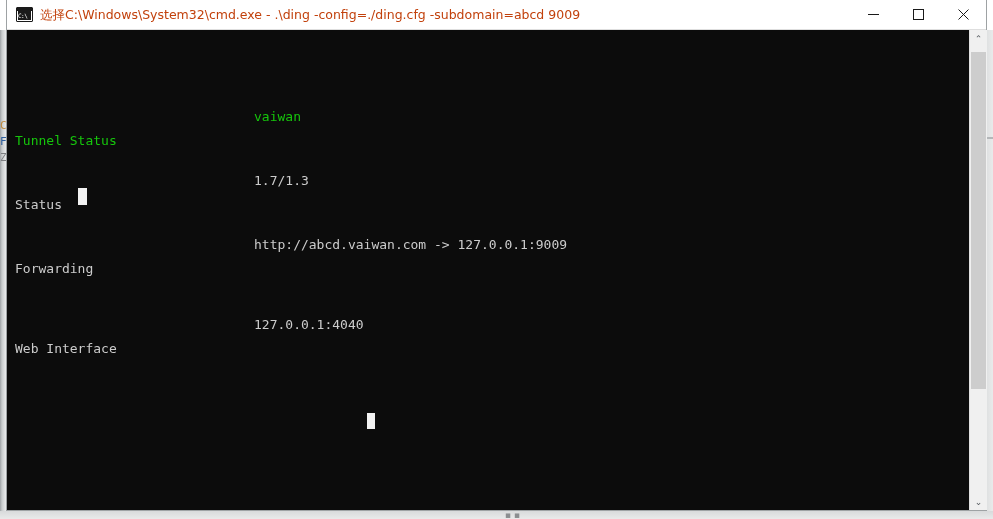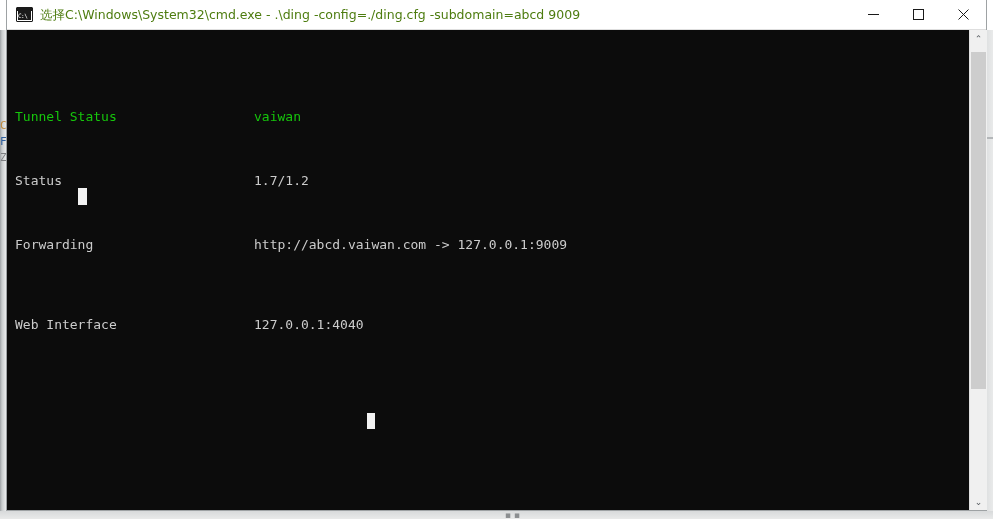--- a/index.html
+++ b/index.html
@@ -165,21 +165,21 @@
     line-height: 9px;
     color: #ffffff;
     background: #1a1a1a;
     width: 13px;
     height: 9px;
     letter-spacing: -0.5px;
   }
   #title-text {
     font-family: "DejaVu Sans", sans-serif;
     font-size: 12.5px;
-    color: #4d7c0f;
+    color: #c2410c;
     white-space: nowrap;
     overflow: hidden;
     flex: 1 1 auto;
     line-height: 30px;
   }
   .win-buttons {
     display: flex;
     height: 30px;
     flex: 0 0 auto;
   }
@@ -214,20 +214,21 @@
     font-size: 13px;
     line-height: 16px;
     color: #cccccc;
     white-space: pre;
   }
   .cline { height: 16px; position: relative; }
   .col-label {
     display: inline-block;
     width: 239px;
     vertical-align: top;
+    margin-top: 24px;
   }
   .green { color: #16c60c; }
 
   
   .cursor-block {
     position: absolute;
     background: #f2f2f2;
   }
   #cursor-1 { left: 71px; top: 158px; width: 9px; height: 17px; }
   #cursor-2 { left: 360px; top: 383px; width: 8px; height: 16px; }
@@ -325,21 +326,21 @@
       </button>
     </div>
   </div>
 
   <div id="console-body">
     <div id="console-text">
 
       
       <div class="cline"><span class="col-label green">Tunnel Status</span><span class="green">vaiwan</span></div>
 
-      <div class="cline"><span class="col-label">Status</span><span>1.7/1.2</span></div>
+      <div class="cline"><span class="col-label">Status</span><span>1.7/1.3</span></div>
 
       <div class="cline"><span class="col-label">Forwarding</span><span>http://abcd.vaiwan.com -&gt; 127.0.0.1:9009</span></div>
 
 
       <div class="cline"><span class="col-label">Web Interface</span><span>127.0.0.1:4040</span></div>
 
 
 
       
       

